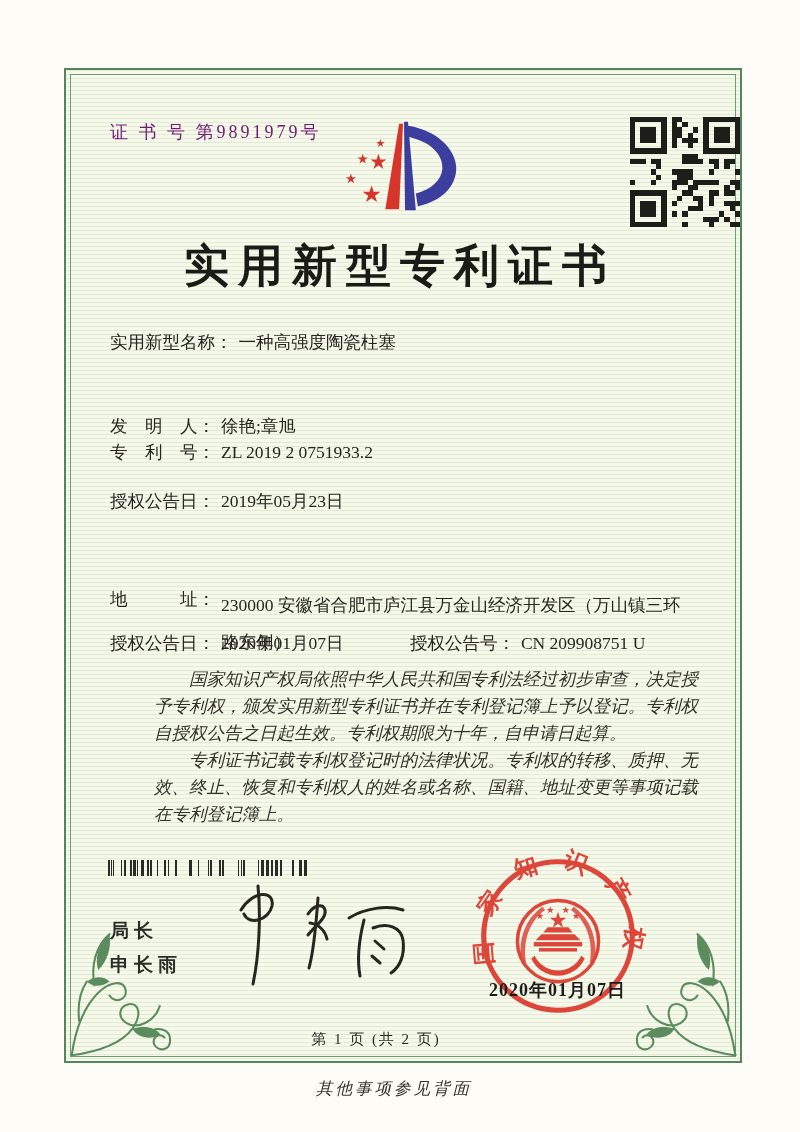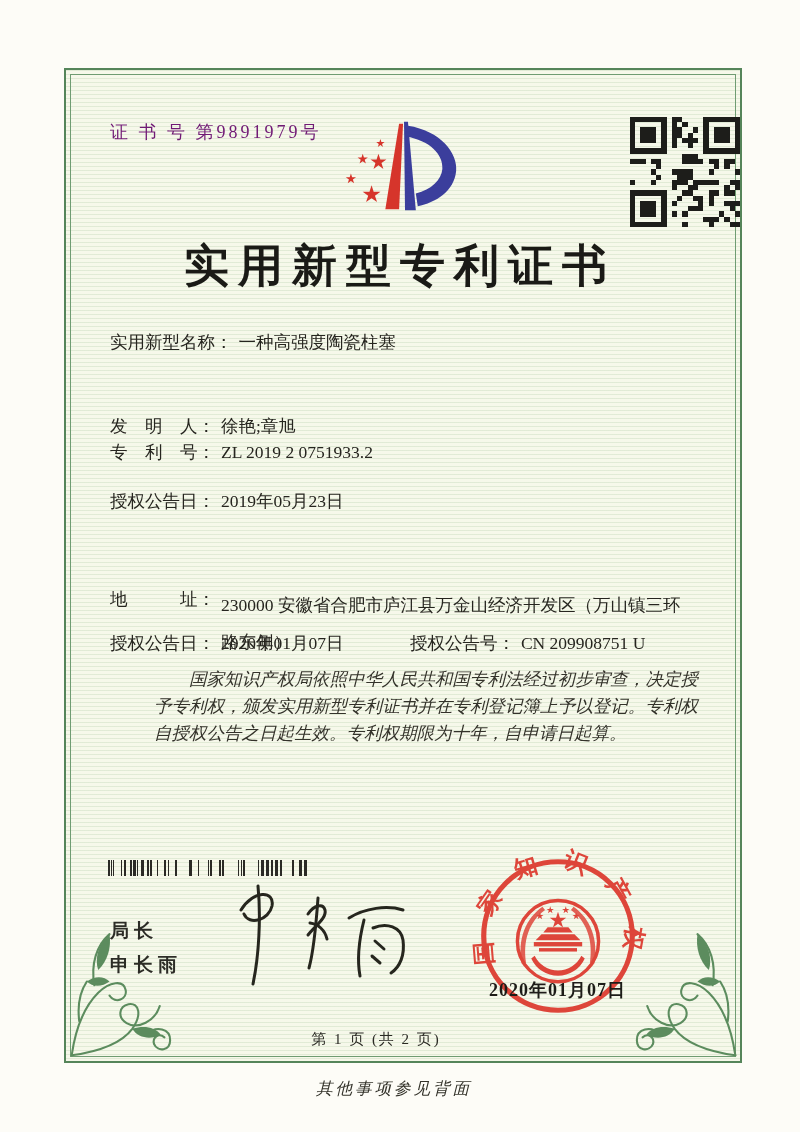--- a/index.html
+++ b/index.html
@@ -237,20 +237,21 @@
   <div class="field-row row-6">
     <span class="lab">地　　　址：</span><span class="val">230000 安徽省合肥市庐江县万金山经济开发区（万山镇三环路东侧）</span>
   </div>
   <div class="field-row grant-row">
     <span class="lab">授权公告日：</span><span class="val">2020年01月07日</span>
     <span class="lab grant-no">授权公告号：</span><span class="val">CN 209908751 U</span>
   </div>
 
   <div class="body-text">
     <p>国家知识产权局依照中华人民共和国专利法经过初步审查，决定授予专利权，颁发实用新型专利证书并在专利登记簿上予以登记。专利权自授权公告之日起生效。专利权期限为十年，自申请日起算。</p>
+    <p>专利证书记载专利权登记时的法律状况。专利权的转移、质押、无效、终止、恢复和专利权人的姓名或名称、国籍、地址变更等事项记载在专利登记簿上。</p>
   </div>
 
   <svg id="barcode" class="barcode" viewBox="0 0 200 16" preserveAspectRatio="none" shape-rendering="crispEdges">
       <g fill="#2a2a26">
         <rect x="0" y="0" width="2" height="16"></rect>
         <rect x="3" y="0" width="1" height="16"></rect>
         <rect x="5" y="0" width="1" height="16"></rect>
         <rect x="13" y="0" width="1" height="16"></rect>
         <rect x="16" y="0" width="2" height="16"></rect>
         <rect x="22" y="0" width="2" height="16"></rect>

